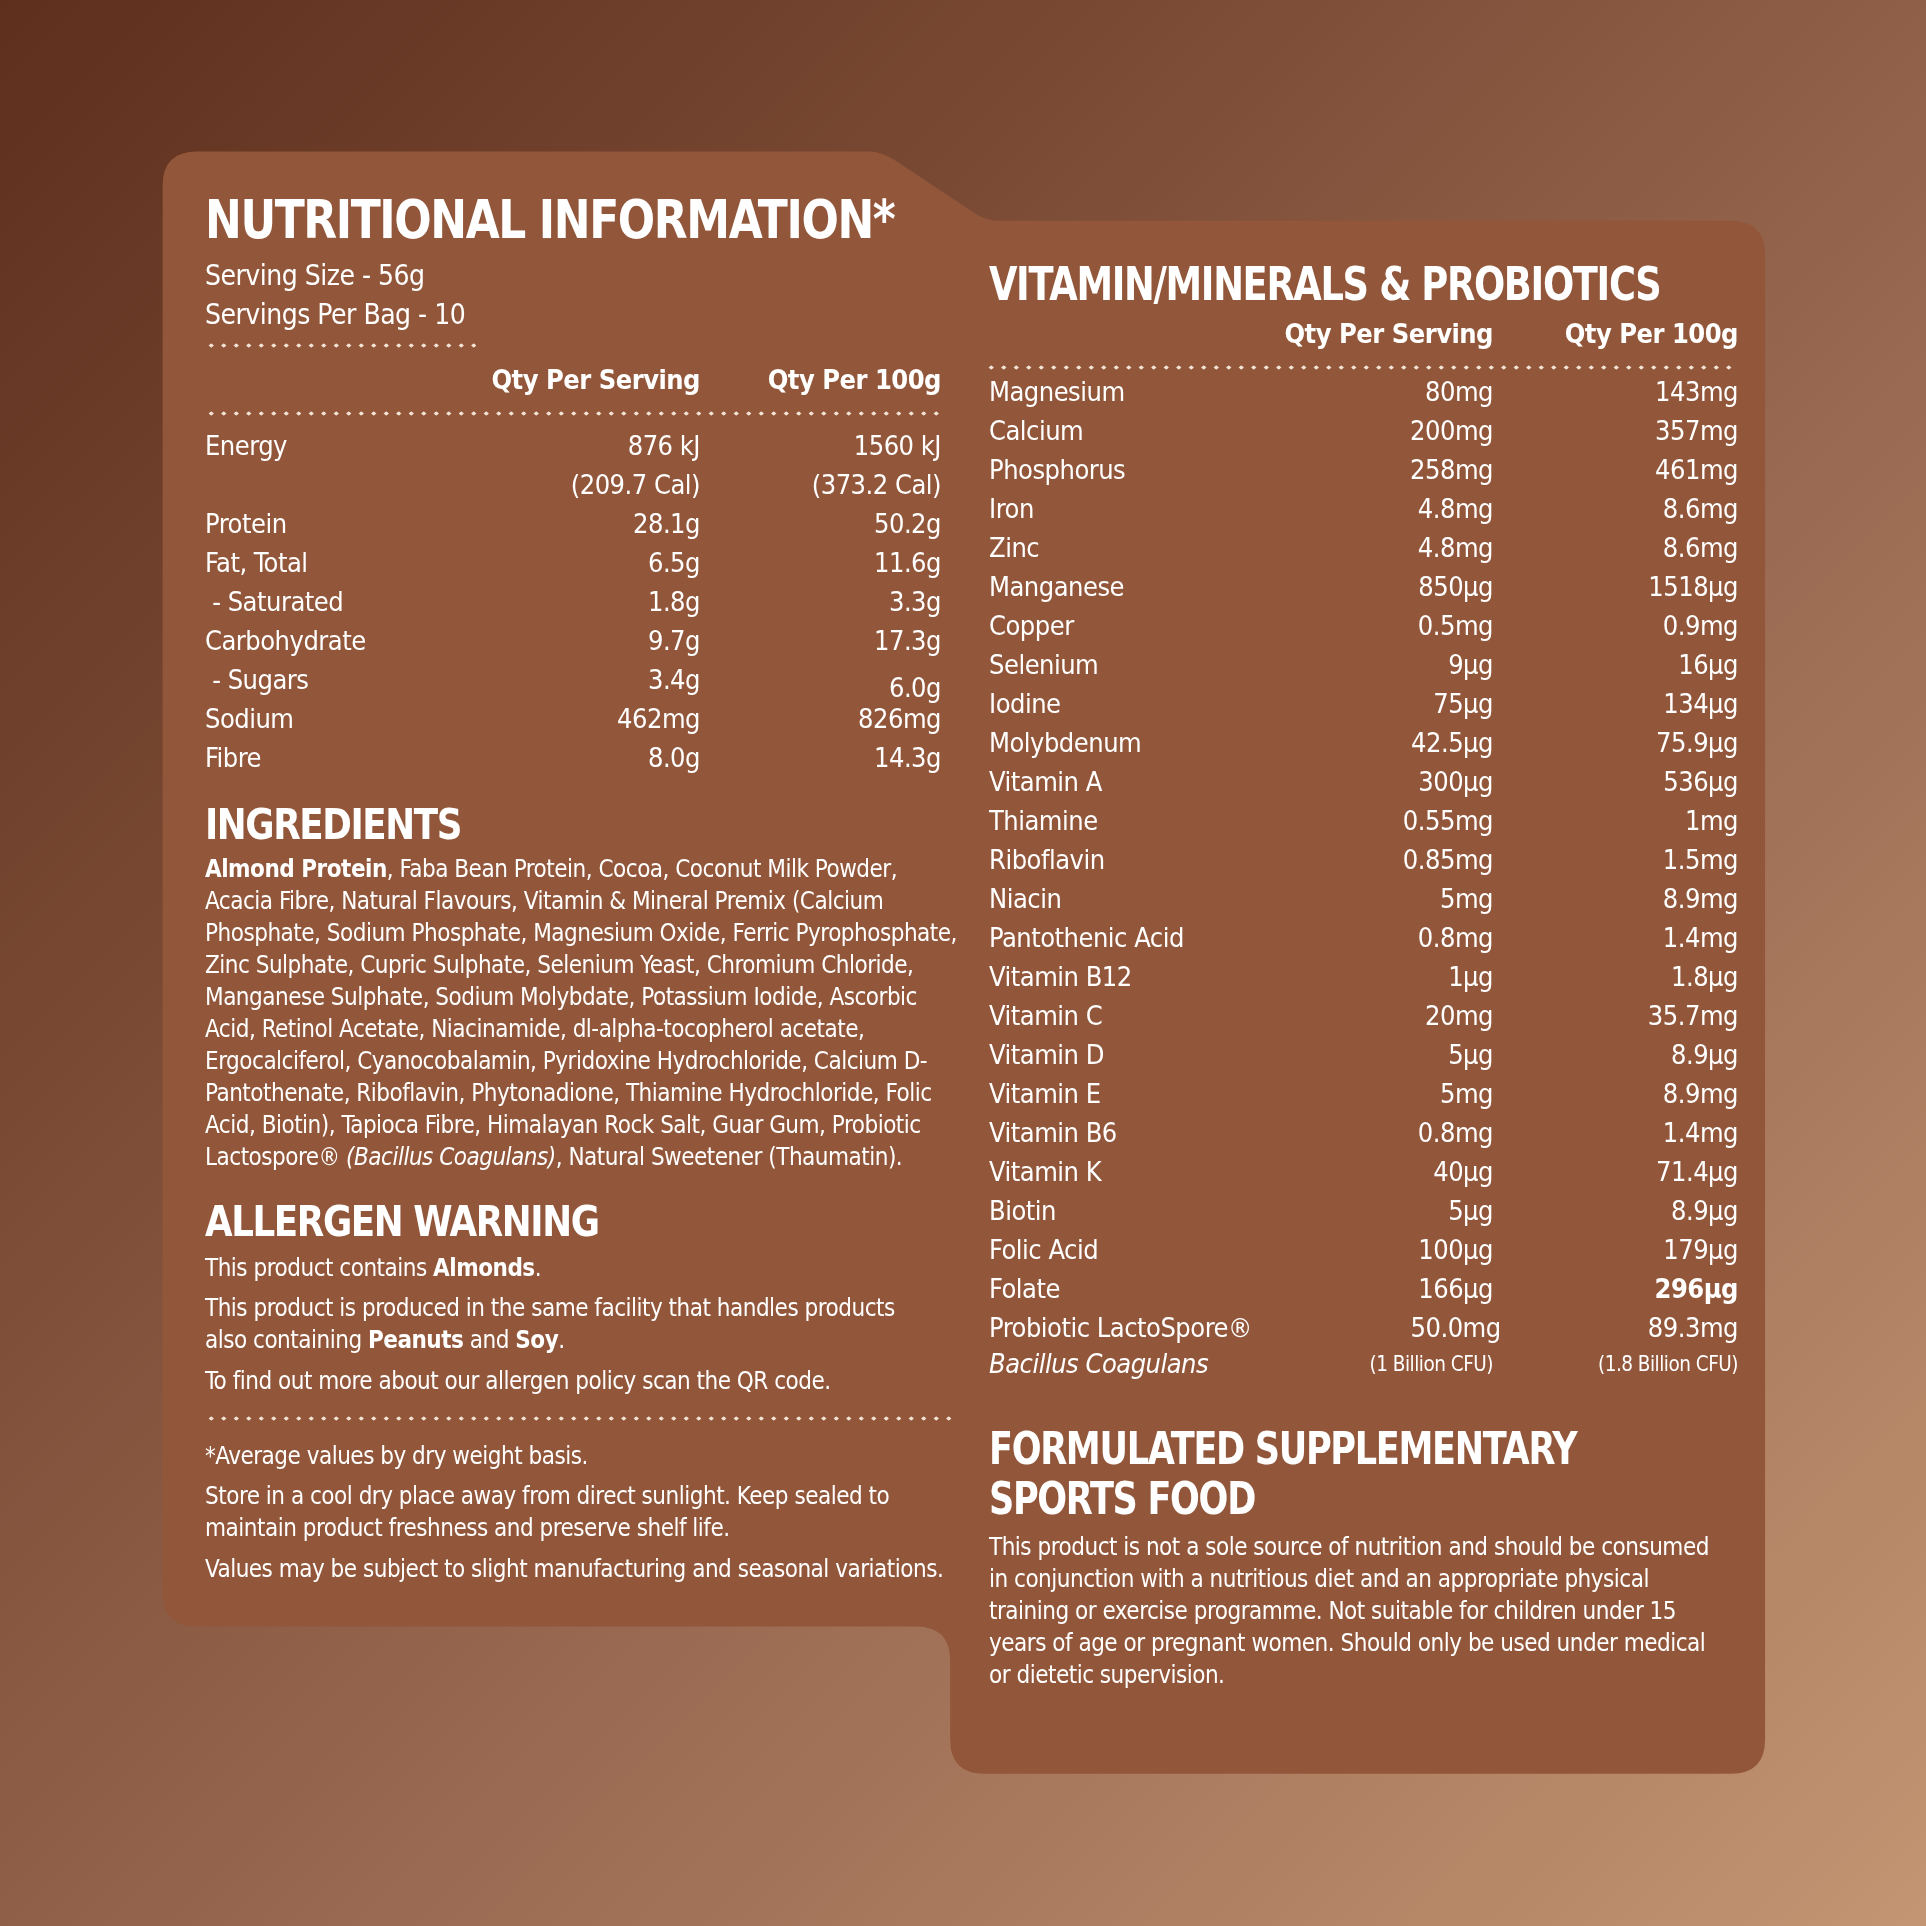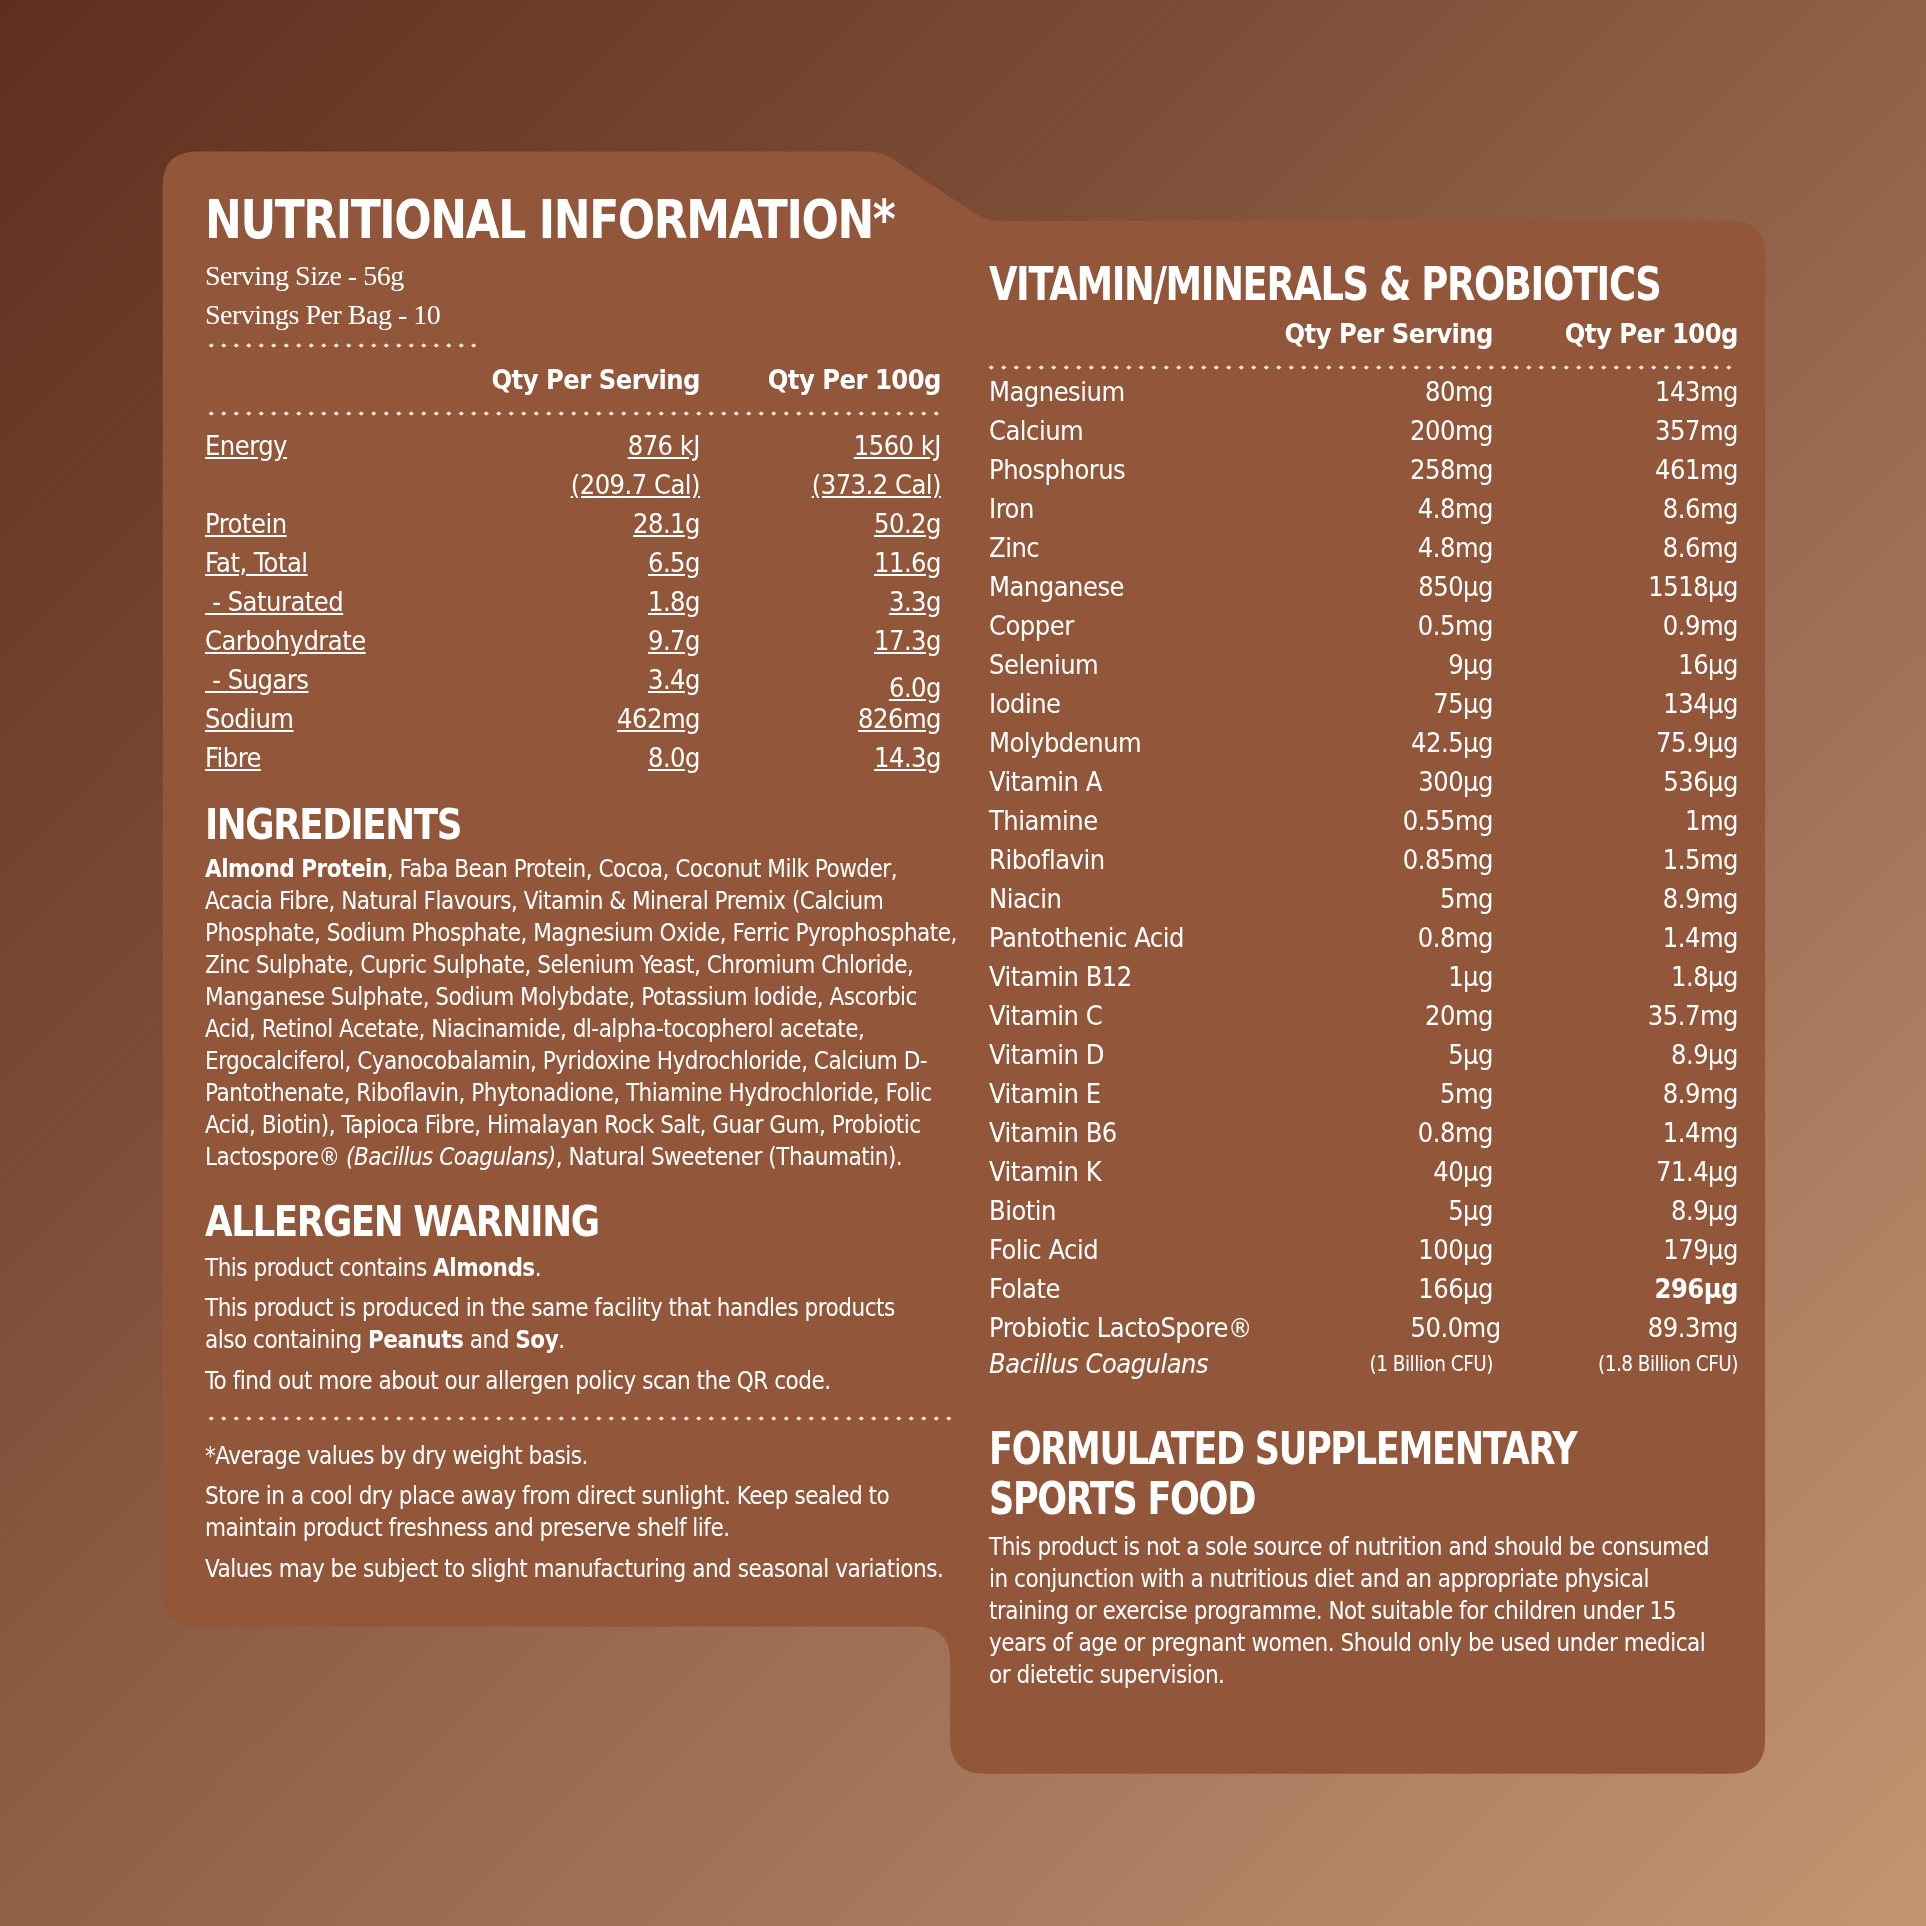--- a/index.html
+++ b/index.html
@@ -10,21 +10,21 @@
     color: #ffffff;
   }
   .panel-shape { position: absolute; left: 0; top: 0; width: 1926px; height: 1926px; }
   .abs { position: absolute; }
   .heading {
     font-family: "DejaVu Sans", sans-serif;
     font-weight: bold; text-transform: uppercase;
     letter-spacing: -1.7px; color: #fff; line-height: 1;
     transform-origin: left top;
   }
-  .body-text { font-size: 26px; line-height: 32px; font-stretch: condensed; letter-spacing: -0.5px; font-family: Liberation Serif, serif; }
+  .body-text { font-size: 26px; line-height: 32px; font-stretch: condensed; letter-spacing: -0.5px; }
   .small-text { font-size: 24px; line-height: 32px; letter-spacing: -0.5px; }
   .row { display: flex; height: 39px; align-items: center; font-size: 27px; letter-spacing: -0.5px; }
   .row .label { flex: 1; white-space: nowrap; }
   .row .v1, .row .v2 { text-align: right; white-space: nowrap; }
   .dots {
     height: 5.1px;
     background-image: radial-gradient(circle, #f3e4d6 1.9px, transparent 2.2px);
     background-size: 12.5px 5.1px; background-repeat: repeat-x;
   }
   b { font-weight: bold; }
@@ -60,21 +60,21 @@
   <div class="body-text" style="font-size:28px; line-height:39px;">Servings Per Bag - 10</div>
   <div class="dots" style="width:271px; margin-top:8.6px;"></div>
 
   <div class="row" style="margin-top:12px; font-weight:bold; font-size:27px;">
     <span class="label"></span>
     <span class="v1" style="width:257px;">Qty Per Serving</span>
     <span class="v2" style="width:241px;">Qty Per 100g</span>
   </div>
   <div class="dots" style="width:740px; margin-top:12px;"></div>
 
-  <div style="margin-top:10.3px;text-decoration:underline;">
+  <div style="margin-top:10.3px;">
     <div class="row">
         <span class="label">Energy</span>
         <span class="v1" style="width:257px;">876 kJ</span>
         <span class="v2" style="width:241px;">1560 kJ</span>
       </div>
     <div class="row">
         <span class="label"></span>
         <span class="v1" style="width:257px;">(209.7 Cal)</span>
         <span class="v2" style="width:241px;">(373.2 Cal)</span>
       </div>

